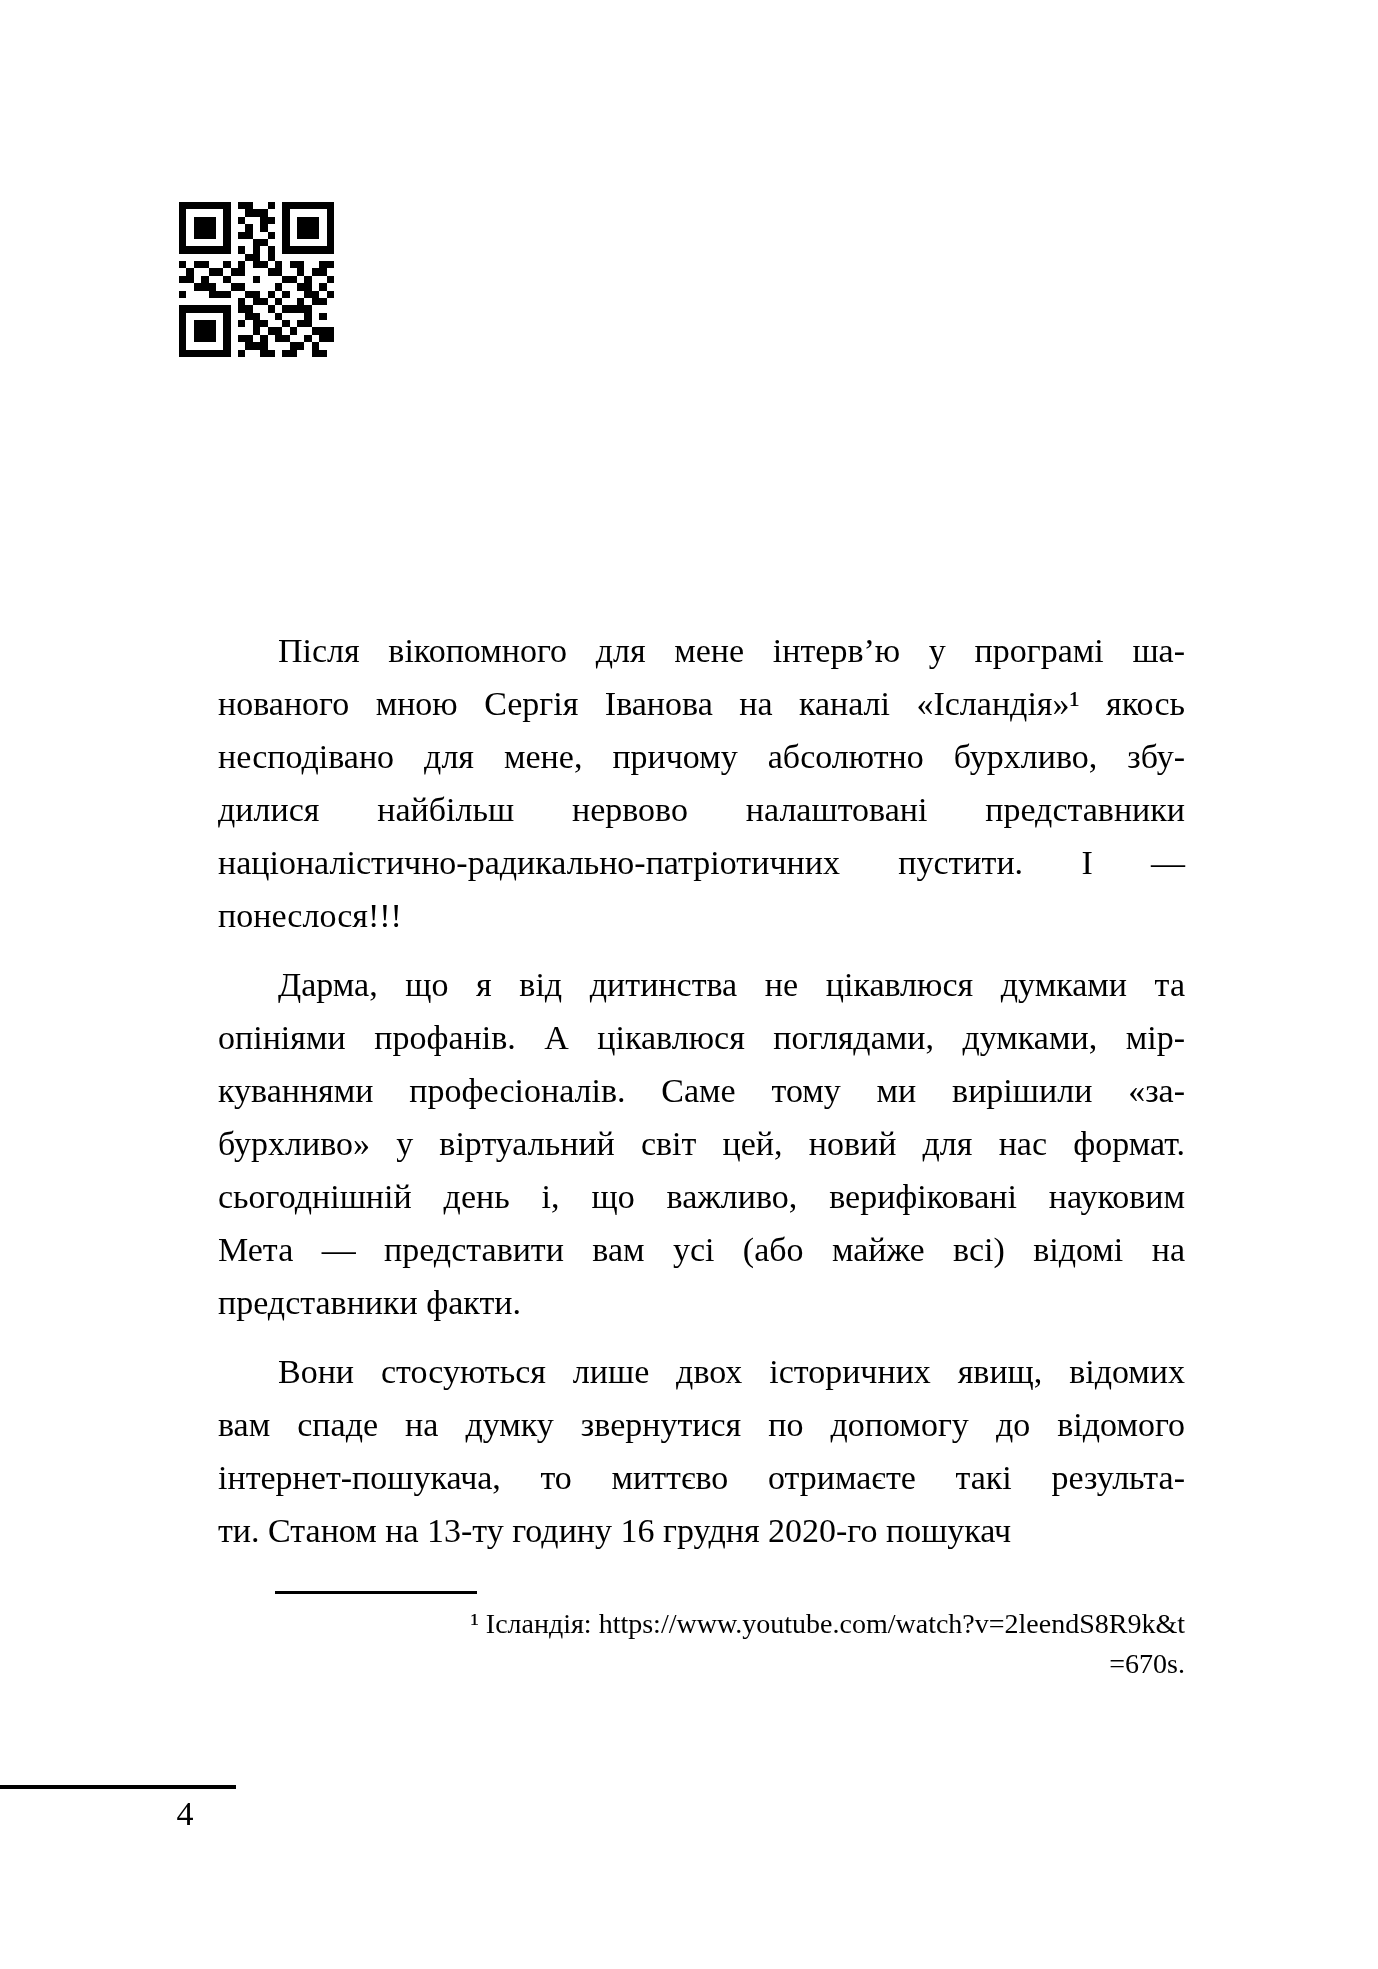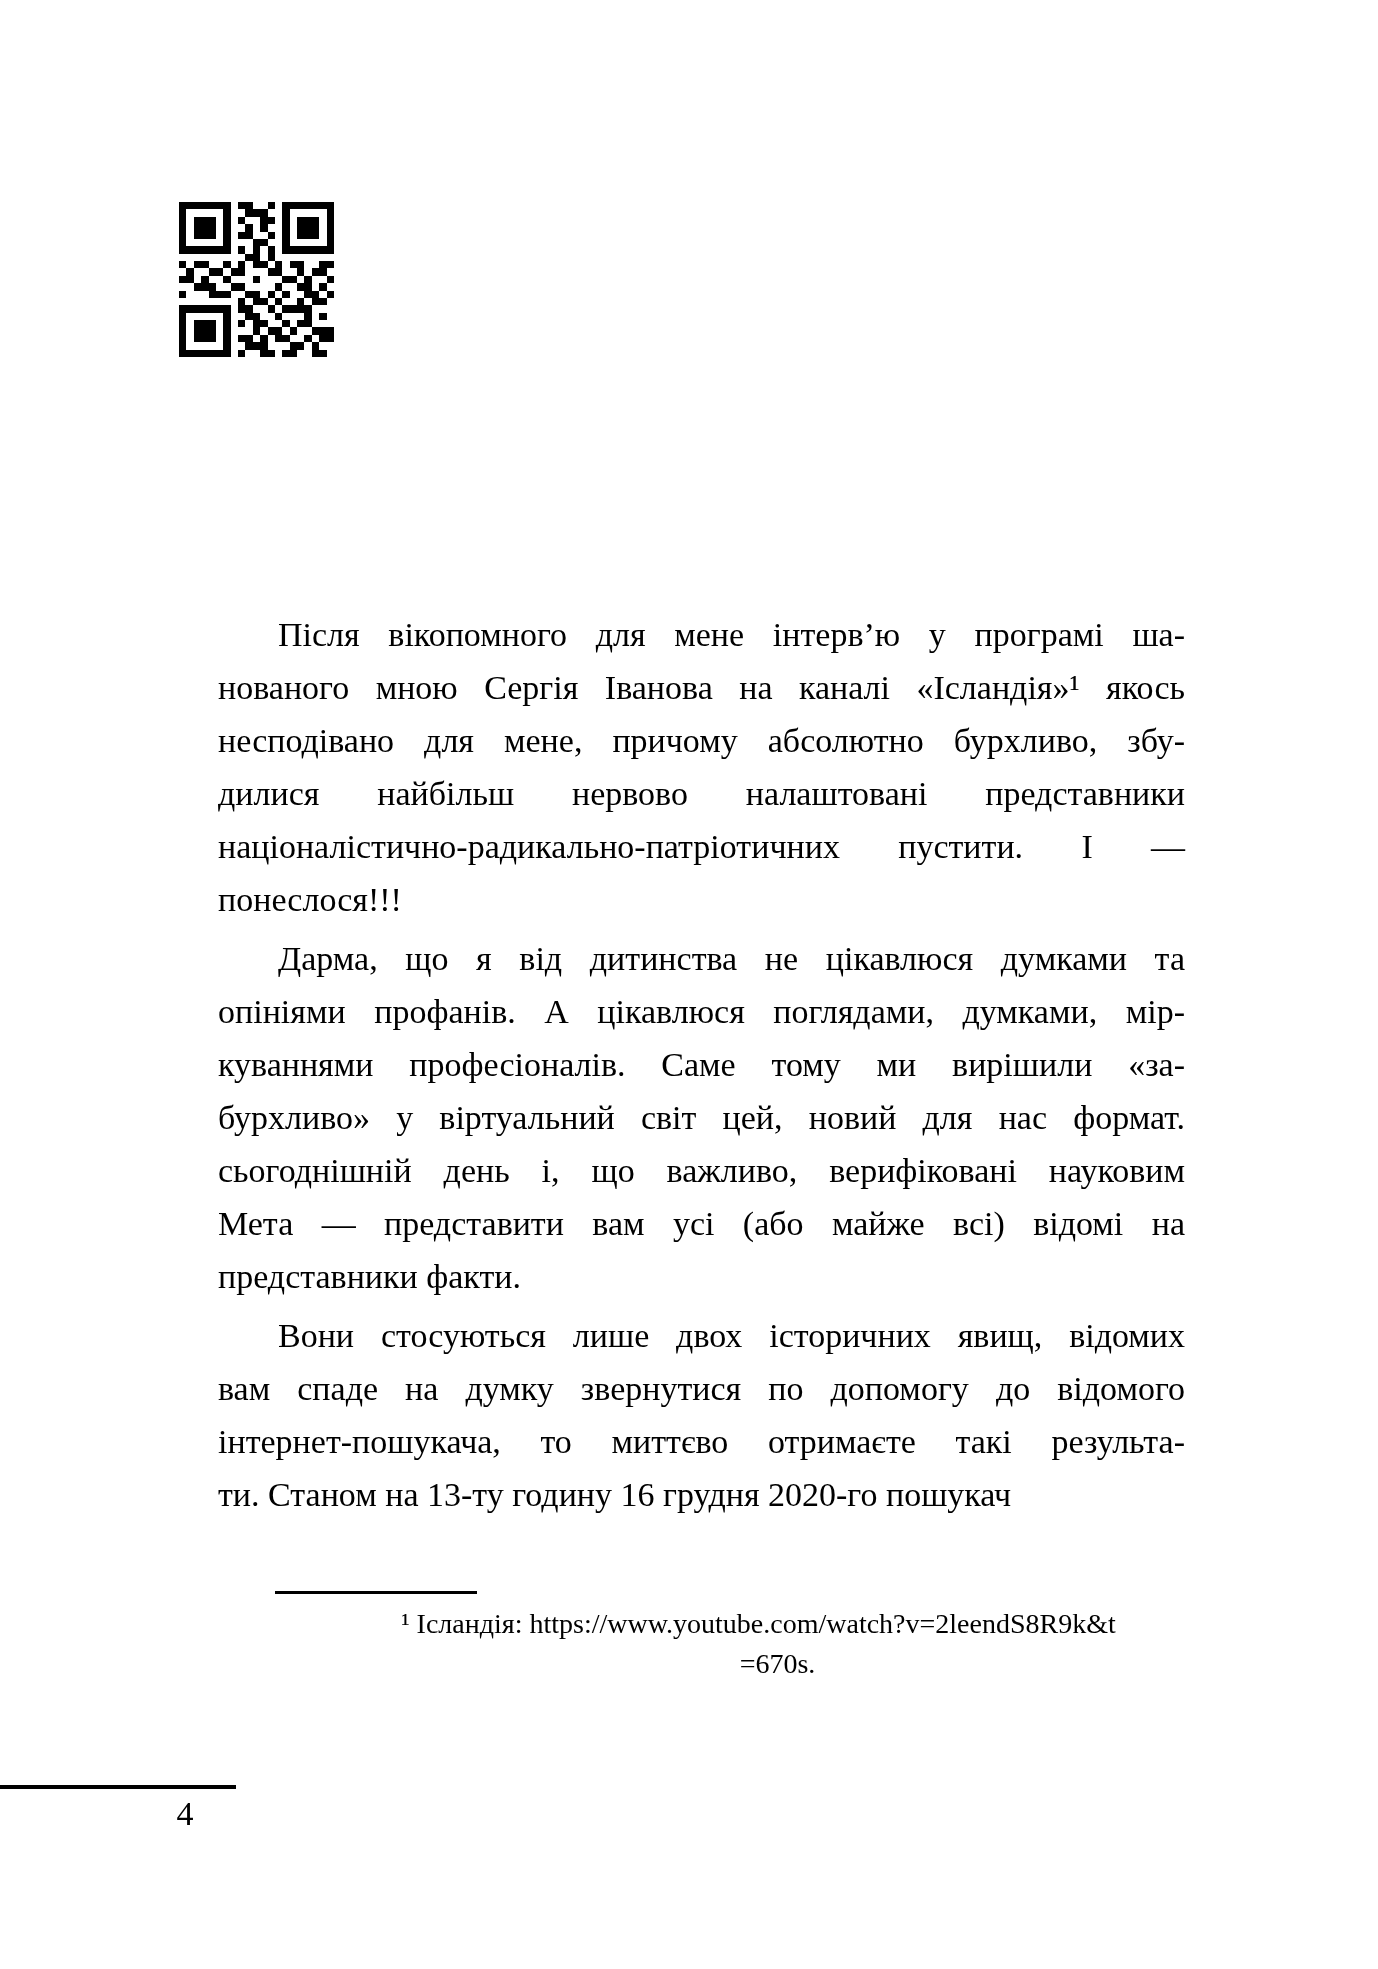--- a/index.html
+++ b/index.html
@@ -16,21 +16,21 @@
     position:absolute;
     left:179px; top:202px;
     width:155px; height:155px;
   }
   .qr rect{fill:#000;}
   .body-text{
     position:absolute;
     left:218px; top:608px;
     width:967px;
   }
-  .para{margin:0 0 6px 0;}
+  .para{margin:16px 0 6px 0;}
   .bline{
     font-size:34px;
     line-height:53px;
     text-align:justify;
     text-align-last:justify;
     white-space:normal;
   }
   .bline.last{text-align-last:left;}
   .bline.first{text-indent:60px;}
   .footnote-rule{
@@ -40,21 +40,21 @@
     background:#000;
   }
   .footnote{
     position:absolute;
     left:275px; top:1604px;
     width:910px;
   }
   .fn-line{
     font-size:28px;
     line-height:40px;
-    text-align:center;
+    text-align:right;
   }
   .fn-line-0{padding-left:57px;}
   .fn-line-1{padding-left:95px;}
   .footer-rule{
     position:absolute;
     left:0; top:1785px;
     width:236px; height:4px;
     background:#000;
   }
   .page-number{

